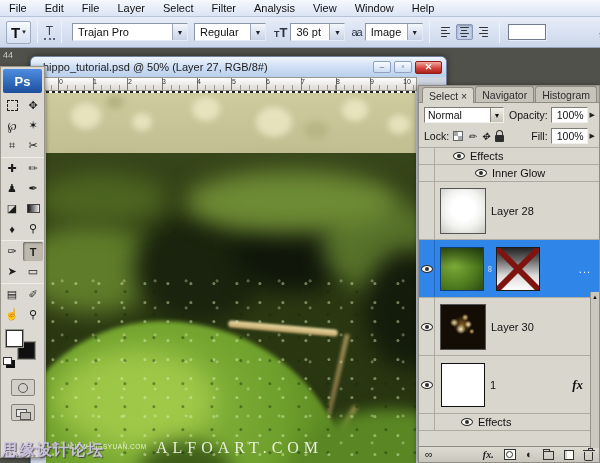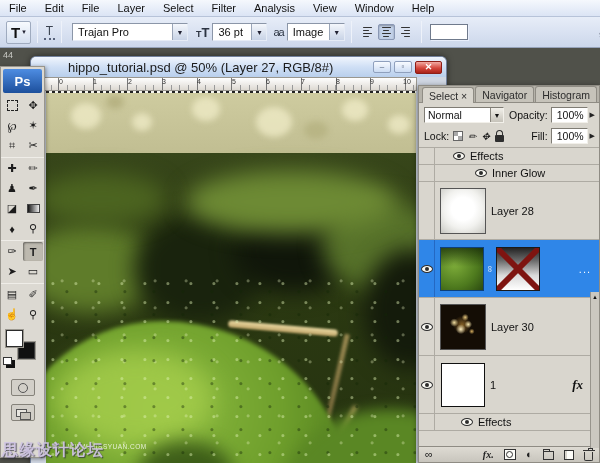--- a/index.html
+++ b/index.html
@@ -47,21 +47,21 @@
   
   #corner-label { position:absolute; left:3px; top:50px; font-size:9px; color:#c9c9c4; z-index:5; }
 
   
   #doc-window { position:absolute; left:30px; top:56px; width:417px; height:407px;
     border:1px solid #71809c; border-bottom:none; border-radius:6px 6px 0 0;
     background:#cfd6e2; box-shadow:0 0 6px rgba(0,0,0,.5); z-index:10; }
   #doc-titlebar { height:20px; border-radius:5px 5px 0 0;
     background:linear-gradient(#f0f5fd,#cfdff5 50%,#b9cfec);
     display:flex; align-items:center; padding:0 4px 0 12px; }
-  #doc-title { flex:1; font-size:13px; color:#1b1b1b; white-space:nowrap; overflow:hidden;margin-left:25px; }
+  #doc-title { flex:1; font-size:11px; color:#1b1b1b; white-space:nowrap; overflow:hidden; }
   .wbtn { width:18px; height:12px; margin-left:3px; border:1px solid #8fa0bd; border-radius:2px;
     background:linear-gradient(#f8fbff,#ccdcf3); font-size:8px; line-height:10px; text-align:center; color:#43546e; }
   .wbtn.close { width:27px; height:13px; border-color:#8d1d16; color:#fff; font-weight:bold; font-size:9px; line-height:11px;
     background:linear-gradient(#f2aba3,#d5473d 55%,#a92218); }
   #ruler { position:absolute; left:14px; top:20px; width:372px; height:14px;
     background:linear-gradient(#ffffff,#ddd9d2); border:1px solid #9a978f; border-left:none;
     background-image:
       repeating-linear-gradient(90deg,#777 0 1px,transparent 1px 34.7px),
       repeating-linear-gradient(90deg,#999 0 1px,transparent 1px 8.67px),
       linear-gradient(#ffffff,#ddd9d2);
@@ -245,20 +245,24 @@
     <span class="tt">T</span>
     <span class="mini-arrow">▾</span>
   </div>
   <span class="vsep"></span>
   <span id="orient-icon">T</span>
   <span class="vsep"></span>
   <div class="dd" id="dd-family">
     <span class="txt">Trajan Pro</span>
     <span class="arr">▼</span>
   </div>
+  <div class="dd" id="dd-style">
+    <span class="txt">Regular</span>
+    <span class="arr">▼</span>
+  </div>
   <span id="size-icon">TT</span>
   <div class="dd" id="dd-size">
     <span class="txt">36 pt</span>
     <span class="arr">▼</span>
   </div>
   <span id="aa-icon">aa</span>
   <div class="dd" id="dd-aa">
     <span class="txt">Image</span>
     <span class="arr">▼</span>
   </div>
@@ -332,20 +336,21 @@
       <div class="abs" id="moss"></div>
       <span class="abs" id="moss2"></span>
       <span class="abs" id="moss-high"></span>
       <span class="abs" id="moss-d1"></span>
 
     </div>
     <div class="abs" id="speckle"></div>
     <div class="abs" id="ants"></div>
     <span class="abs" id="wm-logo">✾</span>
     <span class="abs" id="wm-site">WWW.MISSYUAN.COM</span>
+    <span class="abs" id="wm-main">ALFOART.COM</span>
   </div>
 </div>
 
 <div id="toolbar">
   <div id="ps-logo">Ps</div>
   <div id="tool-grid">
     <span class="tcell">
         <i class="mq"></i>
       </span>
     <span class="tcell">✥</span>

